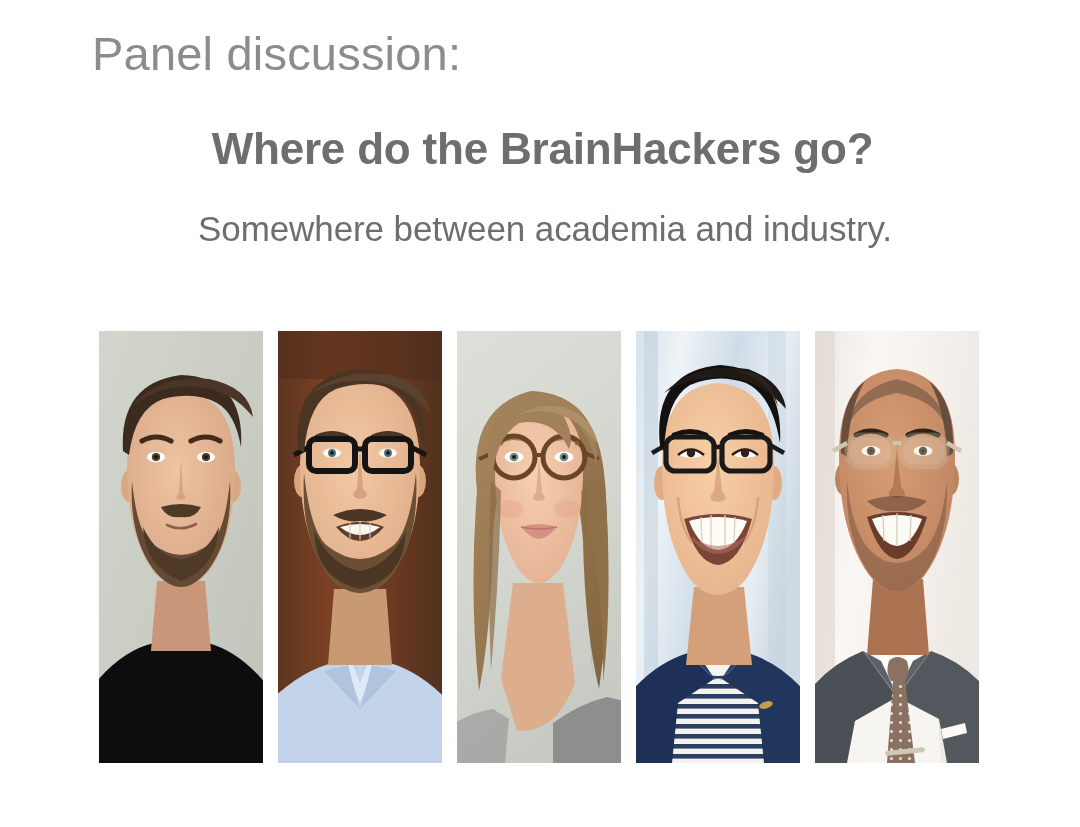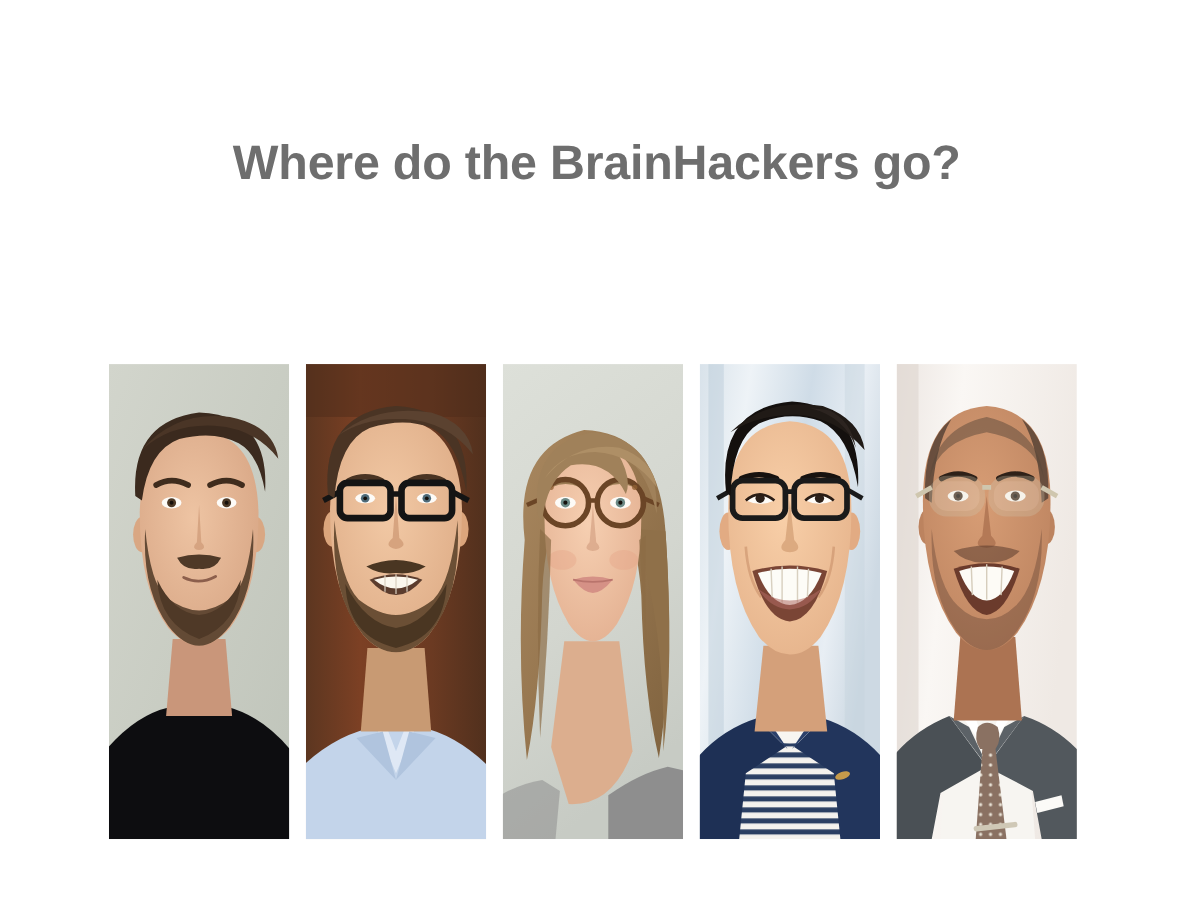--- a/index.html
+++ b/index.html
@@ -89,21 +89,23 @@
     width: 164px;
     height: 432px;
   }
 </style>
 </head>
 <body>
 
 <div id="slide">
 
   <div id="title-block">
+    <div id="eyebrow-line">Panel discussion:</div>
     <div id="main-title">Where do the BrainHackers go?</div>
+    <div id="subtitle">Somewhere between academia and industry.</div>
   </div>
 
   <div id="portrait-strip">
 
     <div class="portrait">
       <svg viewBox="0 0 164 432" preserveAspectRatio="none" role="img">
         <defs>
           <linearGradient id="bg1" x1="0" y1="0" x2="1" y2="1">
             <stop offset="0" stop-color="#d2d5cc"></stop>
             <stop offset="0.55" stop-color="#c8ccc2"></stop>

